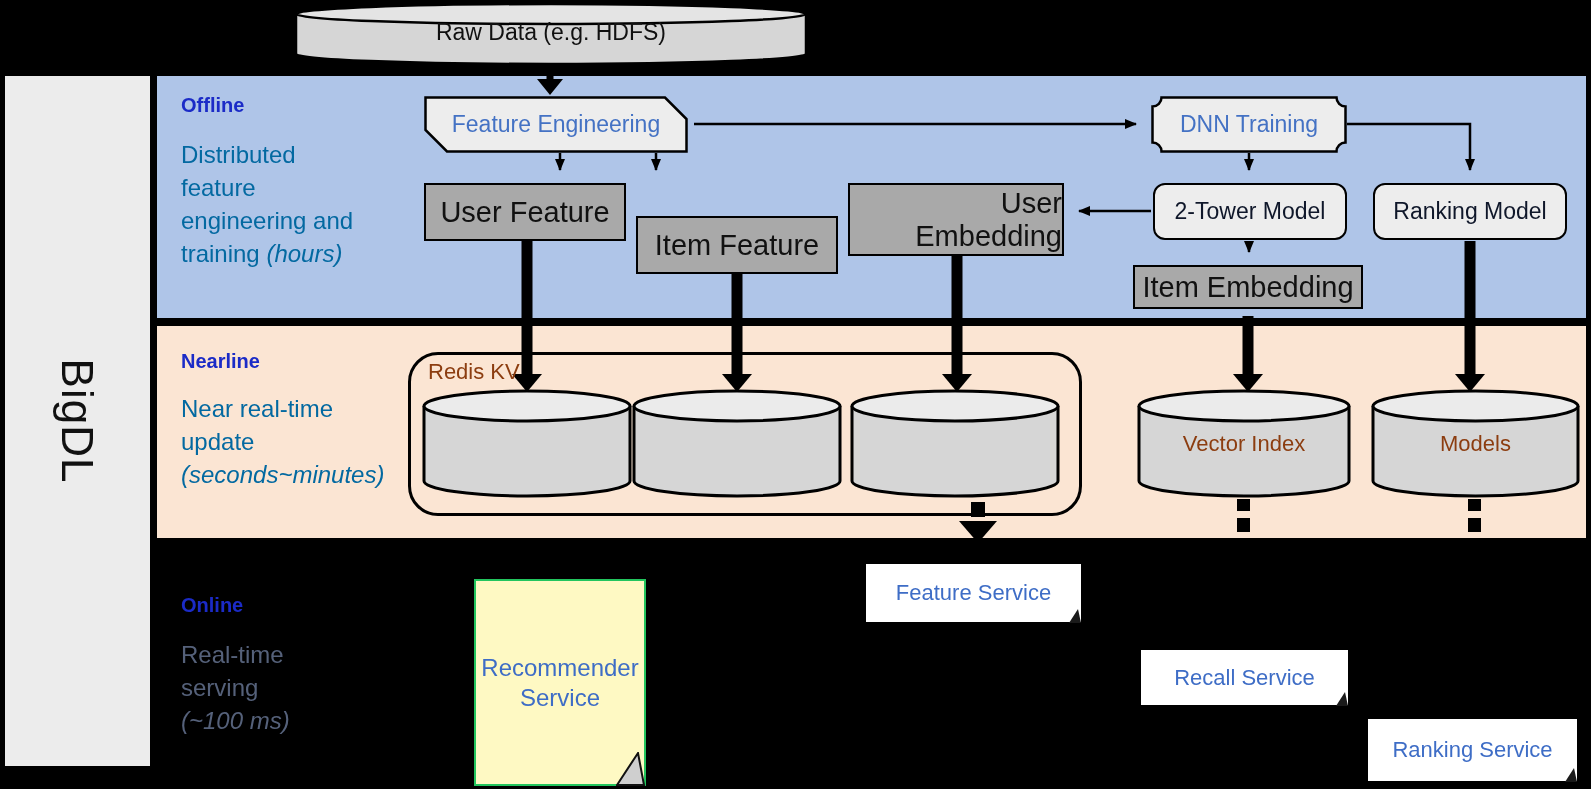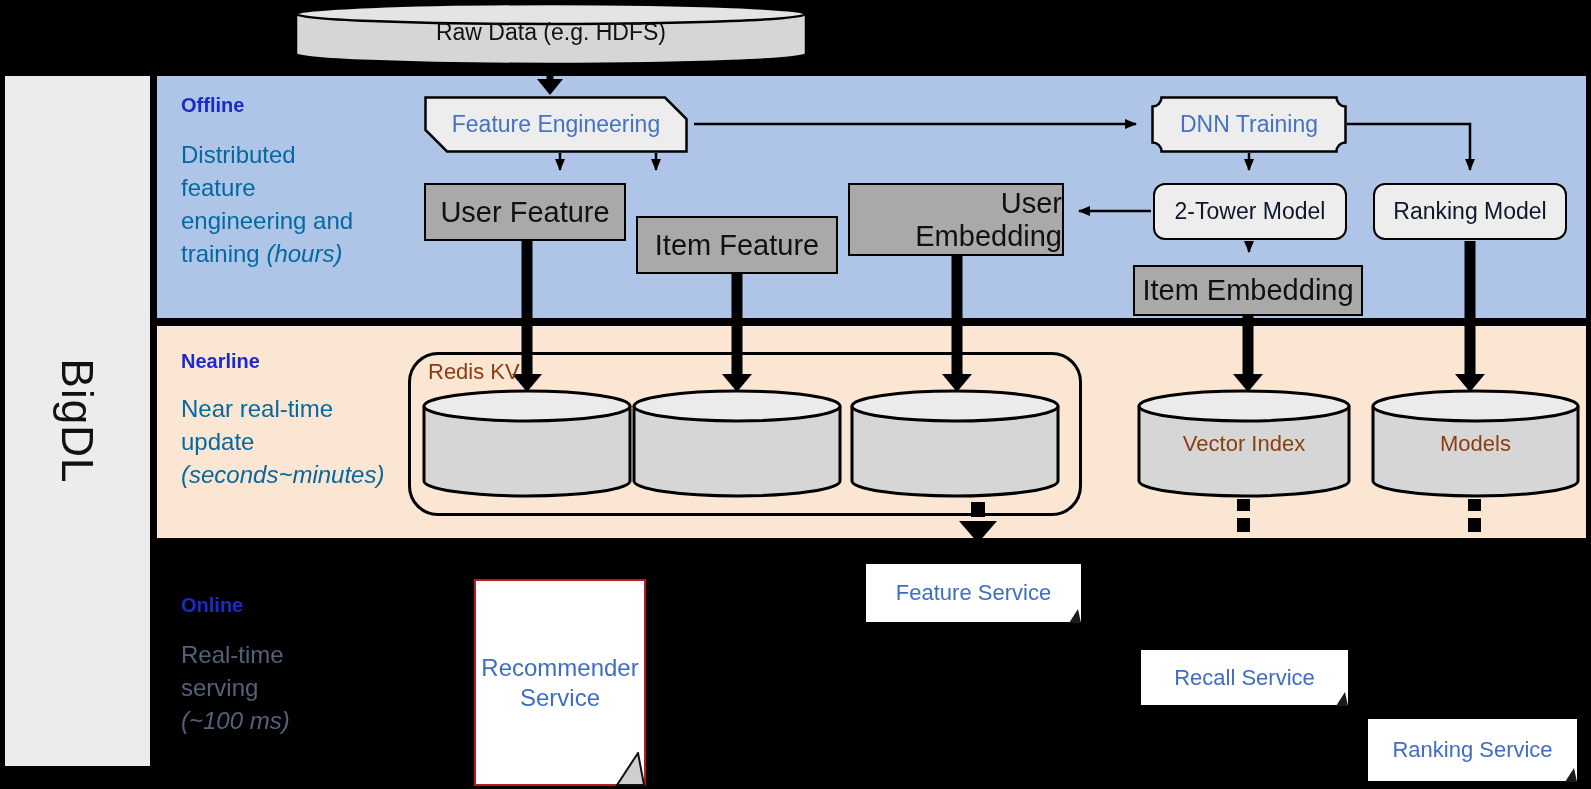--- a/index.html
+++ b/index.html
@@ -25,21 +25,21 @@
   .model-box { background:#EDEDED; border:2.5px solid #000; border-radius:12px; color:#0f172a; font-size:23px; }
   .shape-node svg.bg { position:absolute; left:0; top:0; width:100%; height:100%; }
   .shape-node .lbl { position:relative; color:#4472C4; font-size:23px; }
 
   .redis-group { left:408px; top:352px; width:674px; height:164px; border:3px solid #000; border-radius:30px; box-sizing:border-box; }
   .storage-label { position:absolute; color:#8C3D10; font-size:22px; display:flex; align-items:center; justify-content:center; }
 
   .service-box { position:absolute; background:#fff; color:#3E6DC6; font-size:22px;
                  display:flex; align-items:center; justify-content:center; }
   .service-box svg.flap { position:absolute; }
-  .doc { left:474px; top:579px; width:172px; height:207px; background:#ffffff; border:2px solid #b91c1c;
+  .doc { left:474px; top:579px; width:172px; height:207px; background:#fef9c3; border:2px solid #22c55e;
          box-sizing:border-box; color:#3E6DC6; font-size:24px; line-height:30px;
          display:flex; flex-direction:column; align-items:center; justify-content:center; text-align:center; }
 
   .overlay { position:absolute; left:0; top:0; width:1591px; height:789px; pointer-events:none; }
   .thin  { stroke:#000; stroke-width:2.5; fill:none; }
   .thick { stroke:#000; stroke-width:11; fill:none; }
   .cyl-body { fill:#D6D6D6; stroke:#000; stroke-width:3; }
   .cyl-top  { fill:#EBEBEB; stroke:#000; stroke-width:3; }
   .raw-body { fill:#D6D6D6; stroke:#000; stroke-width:2.5; }
   .raw-top  { fill:#E4E4E4; stroke:#000; stroke-width:2.5; }
@@ -149,21 +149,21 @@
 
   <div class="node gray-box" style="left:424px; top:183px; width:202px; height:58px;">
       <span>User Feature</span>
     </div>
   <div class="node gray-box" style="left:636px; top:183px; width:202px; height:58px;margin-top:33px;">
       <span>Item Feature</span>
     </div>
   <div class="node gray-box" style="left:848px; top:183px; width:216px; height:73px;text-align:right;">
       <span>User Embedding</span>
     </div>
-  <div class="node gray-box" style="left:1133px; top:265px; width:230px; height:51px;">
+  <div class="node gray-box" style="left:1133px; top:265px; width:230px; height:44px;">
       <span>Item Embedding</span>
     </div>
 
   <div class="node model-box" style="left:1153px; top:183px; width:194px; height:57px;">
       <span>2-Tower Model</span>
     </div>
   <div class="node model-box" style="left:1373px; top:183px; width:194px; height:57px;">
       <span>Ranking Model</span>
     </div>
 

